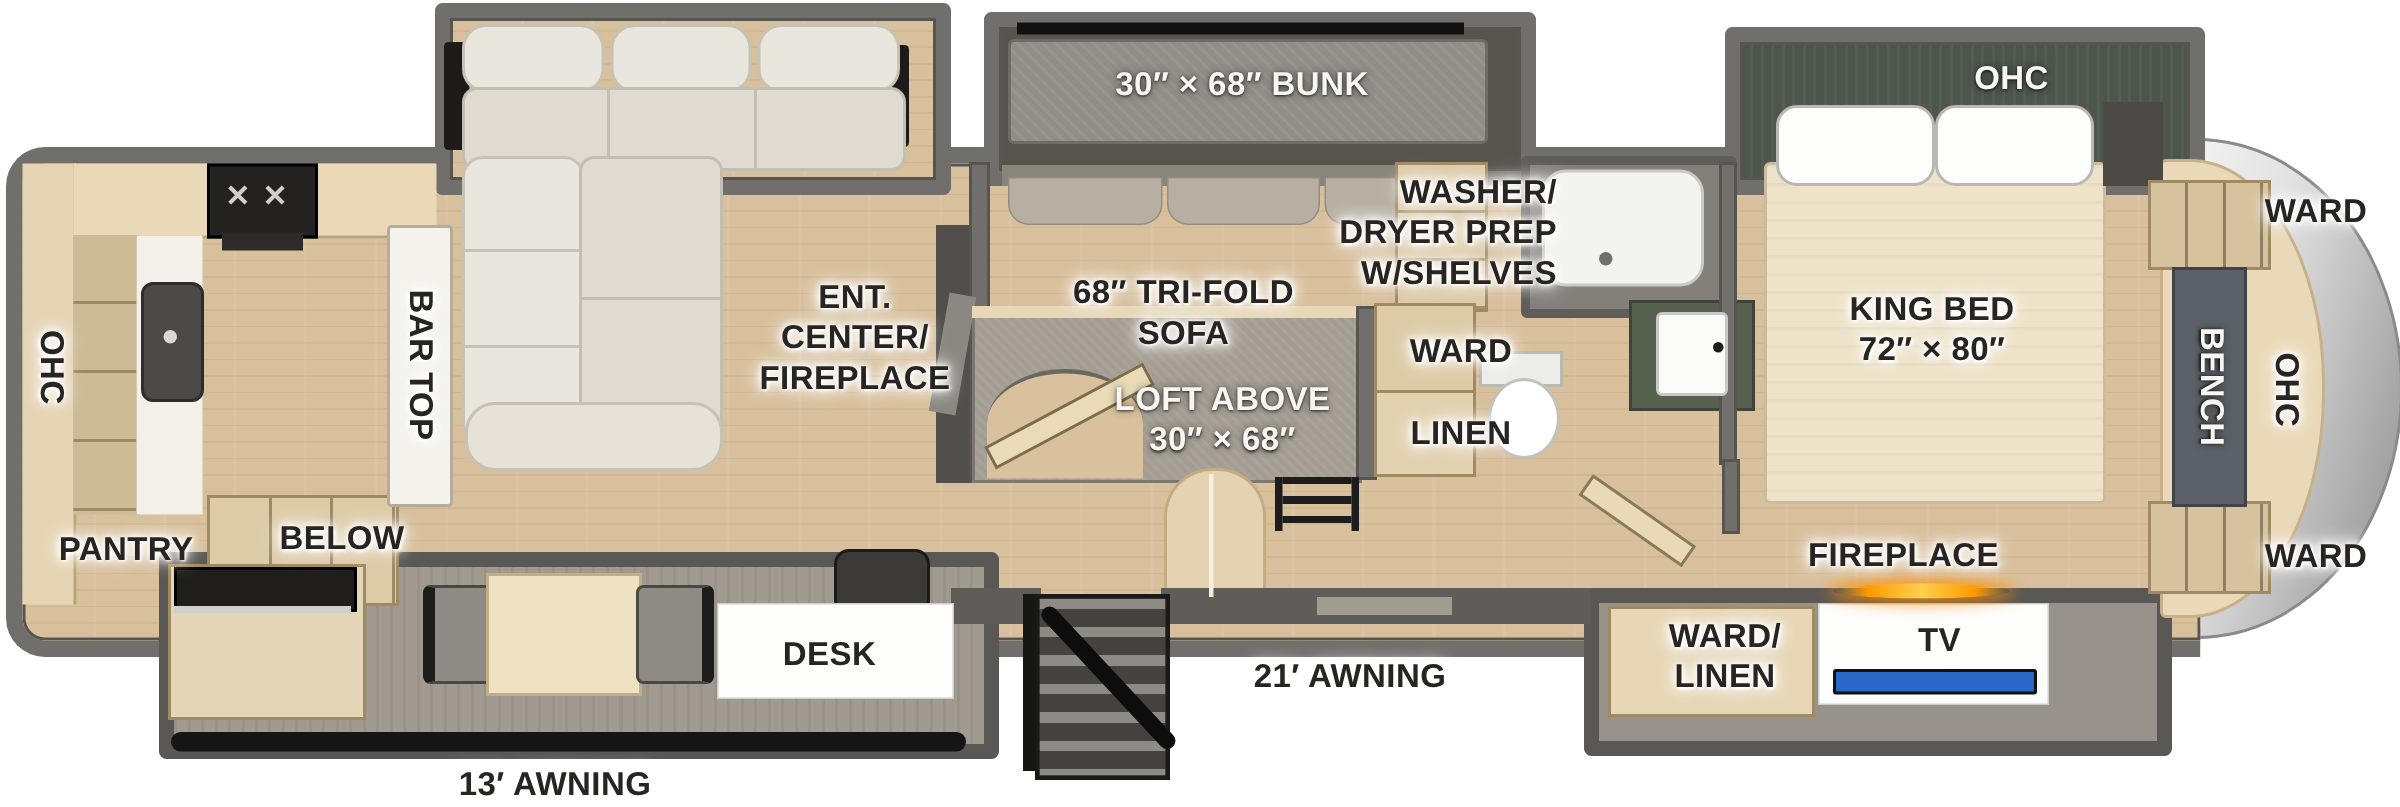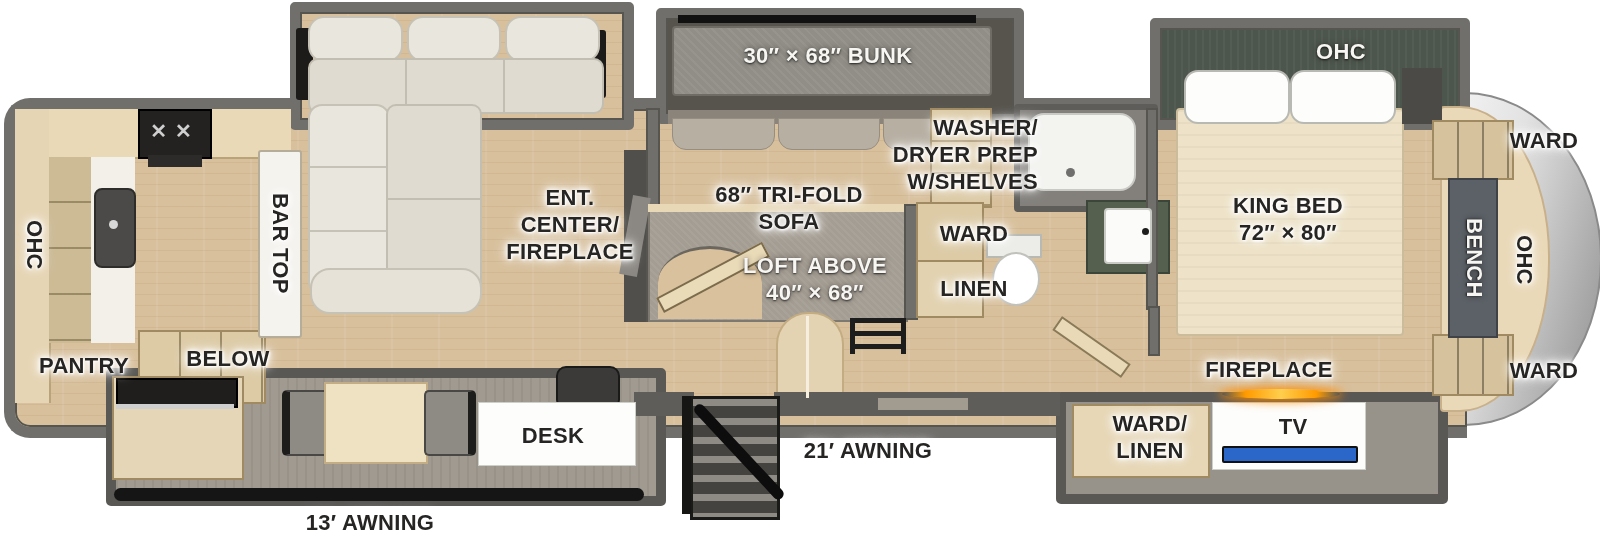--- a/index.html
+++ b/index.html
@@ -164,32 +164,32 @@
   <div class="lbl" style="left:500px;top:184px;width:140px;">ENT.
 CENTER/
 FIREPLACE</div>
   <div class="lbl white" style="left:688px;top:42px;width:280px;">30″ × 68″ BUNK</div>
   <div class="lbl" style="left:694px;top:142px;width:190px;margin-top:39px;">68″ TRI-FOLD
 SOFA</div>
   <div class="lbl" style="left:858px;top:114px;width:180px;text-align:right;">WASHER/
 DRYER PREP
 W/SHELVES</div>
   <div class="lbl white" style="left:720px;top:252px;width:190px;">LOFT ABOVE
-40″ × 68″</div>
+30″ × 68″</div>
   <div class="lbl" style="left:928px;top:220px;width:92px;">WARD</div>
   <div class="lbl" style="left:928px;top:275px;width:92px;">LINEN</div>
   <div class="lbl" style="left:1208px;top:192px;width:160px;">KING BED
 72″ × 80″</div>
   <div class="lbl white" style="left:1286px;top:38px;width:110px;">OHC</div>
   <div class="lbl" style="left:1196px;top:356px;width:146px;">FIREPLACE</div>
   <div class="lbl" style="left:1090px;top:410px;width:120px;">WARD/
 LINEN</div>
   <div class="lbl" style="left:1253px;top:413px;width:80px;">TV</div>
   <div class="lbl" style="left:1492px;top:127px;width:104px;">WARD</div>
   <div class="lbl white vert" style="left:1454px;top:216px;width:34px;height:84px;">BENCH</div>
   <div class="lbl vert" style="left:1504px;top:223px;width:34px;height:74px;">OHC</div>
   <div class="lbl" style="left:1492px;top:357px;width:104px;">WARD</div>
   <div class="lbl" style="left:168px;top:345px;width:120px;">BELOW</div>
   <div class="lbl" style="left:493px;top:422px;width:120px;">DESK</div>
-  <div class="lbl" style="left:788px;top:437px;width:160px;">21′ AWNING</div>
+  <div class="lbl" style="left:820px;top:437px;width:160px;">21′ AWNING</div>
   <div class="lbl" style="left:280px;top:509px;width:180px;">13′ AWNING</div>
 
 </div>
 
 </body></html>

